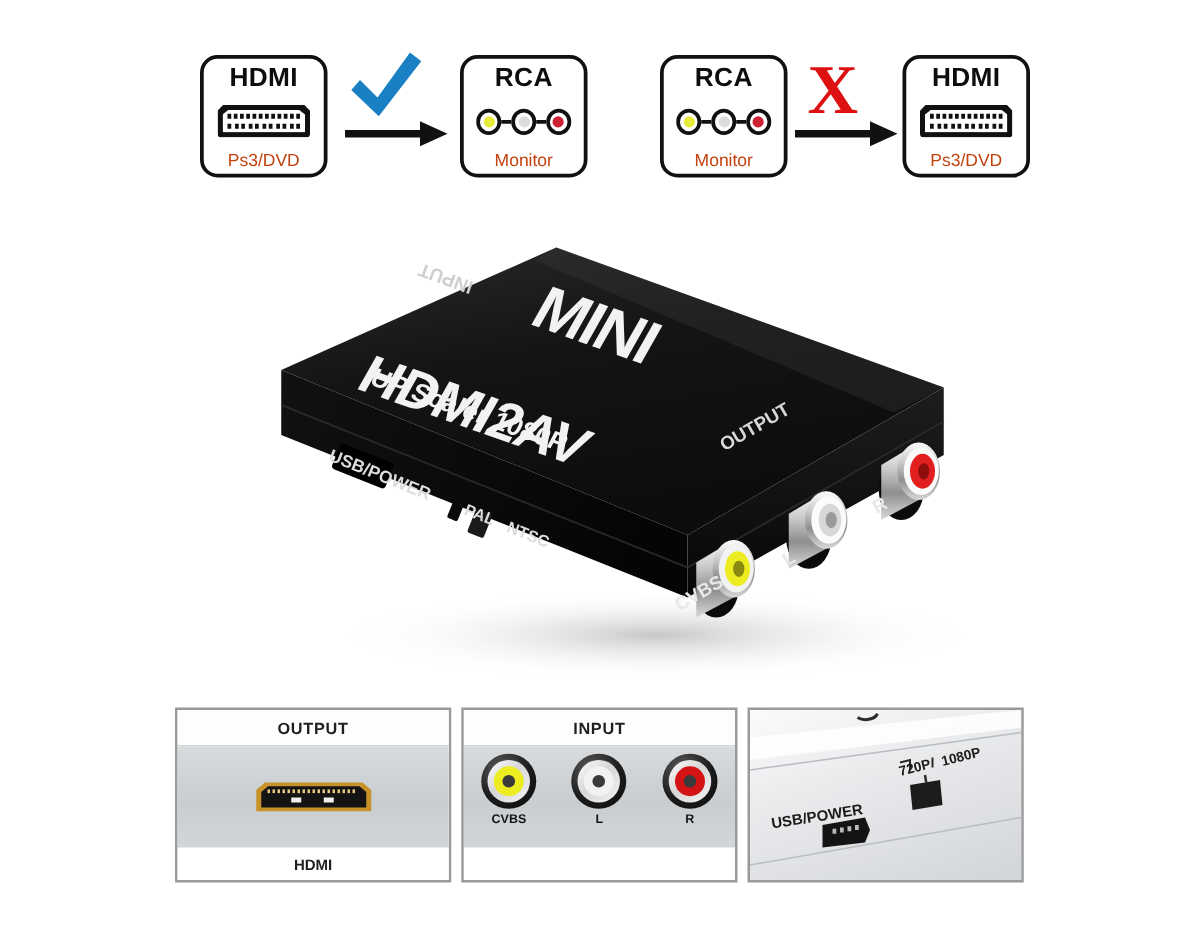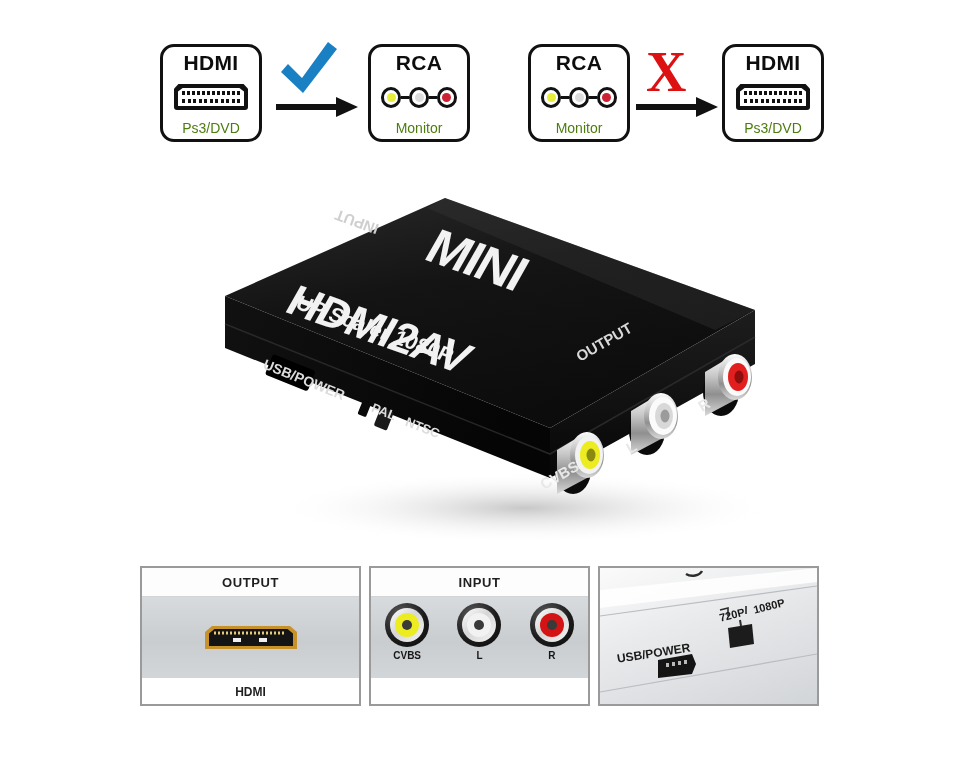--- a/index.html
+++ b/index.html
@@ -44,21 +44,21 @@
   }
   .box-title {
     font-size: 21px;
     font-weight: bold;
     color: #0d0d0d;
     letter-spacing: 0.3px;
     line-height: 1;
   }
   .box-caption {
     font-size: 14px;
-    color: #4d7c0f;
+    color: #c2410c;
     line-height: 1;
   }
 
   
   .hdmi-glyph {
     width: 74px;
     height: 26px;
     position: relative;
   }
   .hdmi-outer {

